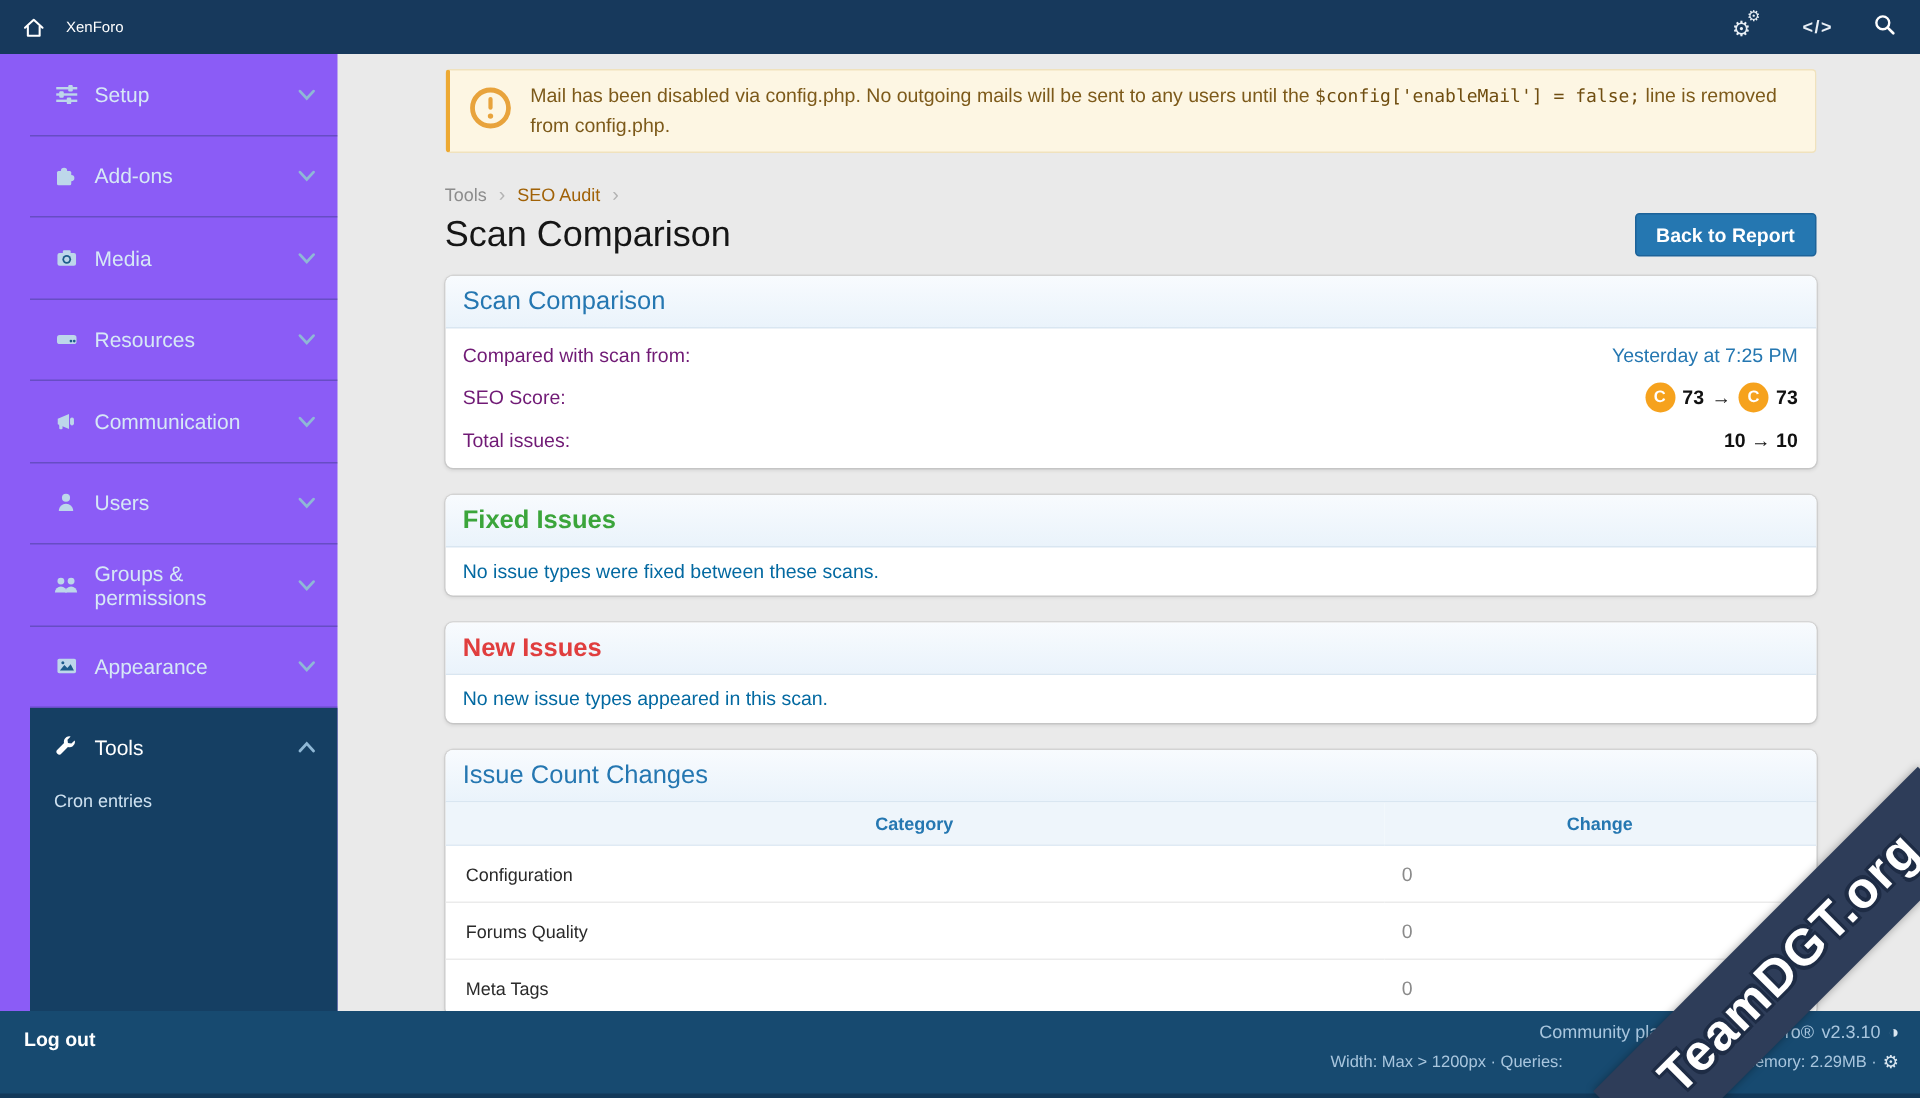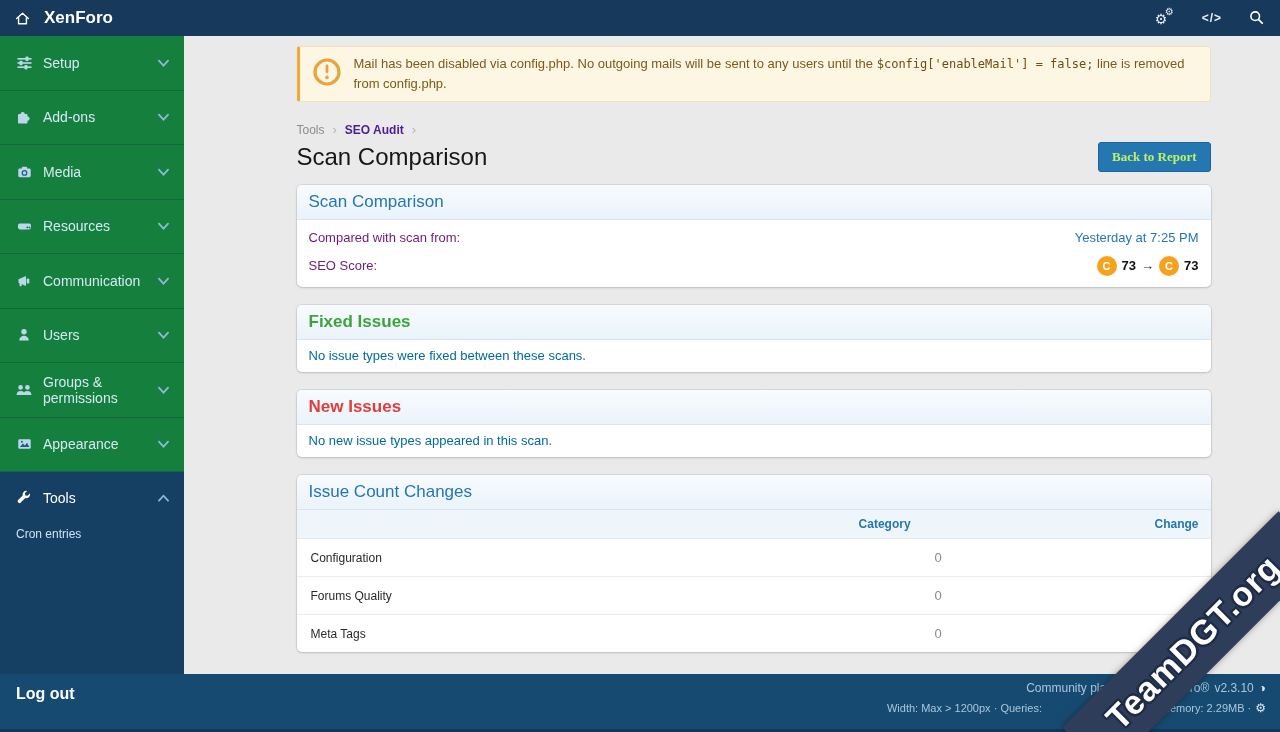--- a/index.html
+++ b/index.html
@@ -9,32 +9,32 @@
     font-family:"Liberation Sans", sans-serif;
     background:#eaeaea; color:#222;
   }
 
   
   .topbar {
     position:absolute; top:0; left:0; right:0; height:36px;
     background:#17395c; display:flex; align-items:center; z-index:10;
   }
   .topbar .home-btn { margin-left:14px; display:flex; align-items:center; cursor:pointer; }
-  .topbar .brand { margin-left:13px; color:#fff; font-size:17px; font-weight:bold; cursor:pointer; }
+  .topbar .brand { margin-left:13px; color:#fff; font-size:10px; font-weight:normal; cursor:pointer; }
   .topbar-right { position:absolute; right:16px; top:0; height:36px; display:flex; align-items:center; gap:27px; }
   .tb-icon { color:#e8eff6; font-size:15px; line-height:1; cursor:pointer; }
   .gear-pair { position:relative; width:20px; height:18px; }
   .gear-pair .g1 { position:absolute; left:0; top:3px; font-size:14px; }
   .gear-pair .g2 { position:absolute; left:10px; top:-2px; font-size:10px; }
   .code-icon { font-size:12px; font-weight:bold; letter-spacing:1px; }
 
   
   .sidebar {
-    position:absolute; top:36px; left:0; width:184px; bottom:58px;
-    background:#15803d; display:flex; flex-direction:column; z-index:5;
+    position:absolute; top:36px; left:0; width:225px; bottom:58px;
+    background:#8b5cf6; display:flex; flex-direction:column; z-index:5;padding-left:20px;
   }
   .nav-item {
     height:54.5px; flex:0 0 auto; display:flex; align-items:center;
     padding:0 14px; border-bottom:1px solid rgba(10,40,70,.28); cursor:pointer;
   }
   .nav-icon { width:20px; display:flex; justify-content:center; color:#bdd7ea; }
   .nav-label { margin-left:9px; font-size:14px; color:#d6e8f6; flex:1; }
   .nav-chevron { display:flex; }
   .tools-section { flex:1; background:#153f63; }
   .tools-section .nav-item { border-bottom:none; height:52px; }
@@ -46,31 +46,31 @@
 
   .warn-banner {
     display:flex; align-items:center; gap:12px;
     background:#fdf6e3; border:1px solid #f0e2bd; border-left:3px solid #eda932;
     border-radius:3px; padding:7px 12px; min-height:46px;
   }
   .warn-text { font-size:13px; line-height:1.55; color:#7d5a1a; }
   .warn-text code { font-family:"DejaVu Sans Mono", monospace; font-size:12px; color:#6f4d10; }
 
   .breadcrumb { margin-top:20px; font-size:12px; color:#8c8c8c; display:flex; align-items:center; gap:8px; }
-  .crumb-strong { font-weight:bold; color:#4c1d95; }
+  .crumb-strong { font-weight:normal; color:#a16207; }
   .crumb-sep { color:#b3b3b3; font-size:13px; }
   .crumb-link { cursor:pointer; }
 
   .title-row { margin-top:5px; display:flex; align-items:center; justify-content:space-between; }
   .page-title { font-size:24px; font-weight:400; color:#161616; }
   .btn-group { display:flex; gap:8px; }
   .btn {
-    background:#2577b1; color:#bef264; border:1px solid #1d6399; border-radius:3px;
+    background:#2577b1; color:#ffffff; border:1px solid #1d6399; border-radius:3px;
     font-size:13px; font-weight:600; padding:6px 13px; cursor:pointer;
-    font-family:Liberation Serif, serif;
+    font-family:Liberation Sans, sans-serif;
   }
 
   .panel {
     margin-top:18px; background:#fff; border-radius:5px;
     box-shadow:0 0 0 1px rgba(0,0,0,.07), 0 1px 3px rgba(0,0,0,.12);
     overflow:hidden;
   }
   .panel:first-of-type { margin-top:13px; }
   .panel-header {
     padding:7px 12px; font-size:17px; color:#2577b1;
@@ -89,33 +89,33 @@
   .grade-badge {
     width:20px; height:20px; border-radius:50%; background:#f6a21d; color:#fff;
     display:inline-flex; align-items:center; justify-content:center;
     font-size:11px; font-weight:bold;
   }
   .arrow { color:#222; }
   .bold-value { font-weight:bold; color:#111; }
 
   table.issue-table { width:100%; border-collapse:collapse; }
   .issue-table th {
-    text-align:right; font-size:12px; font-weight:bold; color:#2577b1;
+    text-align:center; font-size:12px; font-weight:bold; color:#2577b1;
     padding:7px 12px; background:#eef5fb; border-bottom:1px solid #dfeaf4;
   }
   .issue-table td { padding:11px 14px; border-top:1px solid #ebebeb; font-size:12px; color:#2a2a2a; }
   .issue-table tr:first-child td { border-top:none; }
   .issue-table td.change-cell { color:#8a8a8a; font-size:13px; padding-left:12px; }
 
   
   .page-footer {
     position:absolute; left:0; right:0; bottom:0; height:58px;
     background:#174a70; border-bottom:3px solid #12395a; z-index:8;
   }
-  .logout { position:absolute; left:16px; top:11px; color:#fff; font-size:16px; font-weight:bold; cursor:pointer; }
+  .logout { position:absolute; left:16px; top:11px; color:#fff; font-size:13px; font-weight:bold; cursor:pointer; }
   .footer-right { position:absolute; right:14px; top:7px; text-align:right; color:#a9c6de; }
   .footer-line1 { font-size:12px; display:flex; align-items:center; gap:5px; justify-content:flex-end; }
   .footer-line2 { margin-top:6px; font-size:11px; display:flex; align-items:center; gap:4px; justify-content:space-between; }
   .footer-icon { color:#dce8f2; cursor:pointer; font-size:12px; }
   .gap-mid { display:inline-block; width:78px; }
 
   
   .watermark {
     position:absolute; left:1040px; top:610px; width:306px; height:64px;
     background:#2e3d59; transform:rotate(-45deg); z-index:60;
@@ -345,20 +345,24 @@
         </div>
         <div class="scan-row">
           <span class="scan-label">SEO Score:</span>
           <span class="scan-value score-value">
             <span class="grade-badge">C</span>
             <span>73</span>
             <span class="arrow">→</span>
             <span class="grade-badge">C</span>
             <span>73</span>
           </span>
+        </div>
+        <div class="scan-row">
+          <span class="scan-label">Total issues:</span>
+          <span class="scan-value bold-value">10 → 10</span>
         </div>
       </div>
     </section>
 
     <section class="panel">
       <div class="panel-header green">Fixed Issues</div>
       <div class="panel-body-msg">No issue types were fixed between these scans.</div>
     </section>
 
     <section class="panel">

